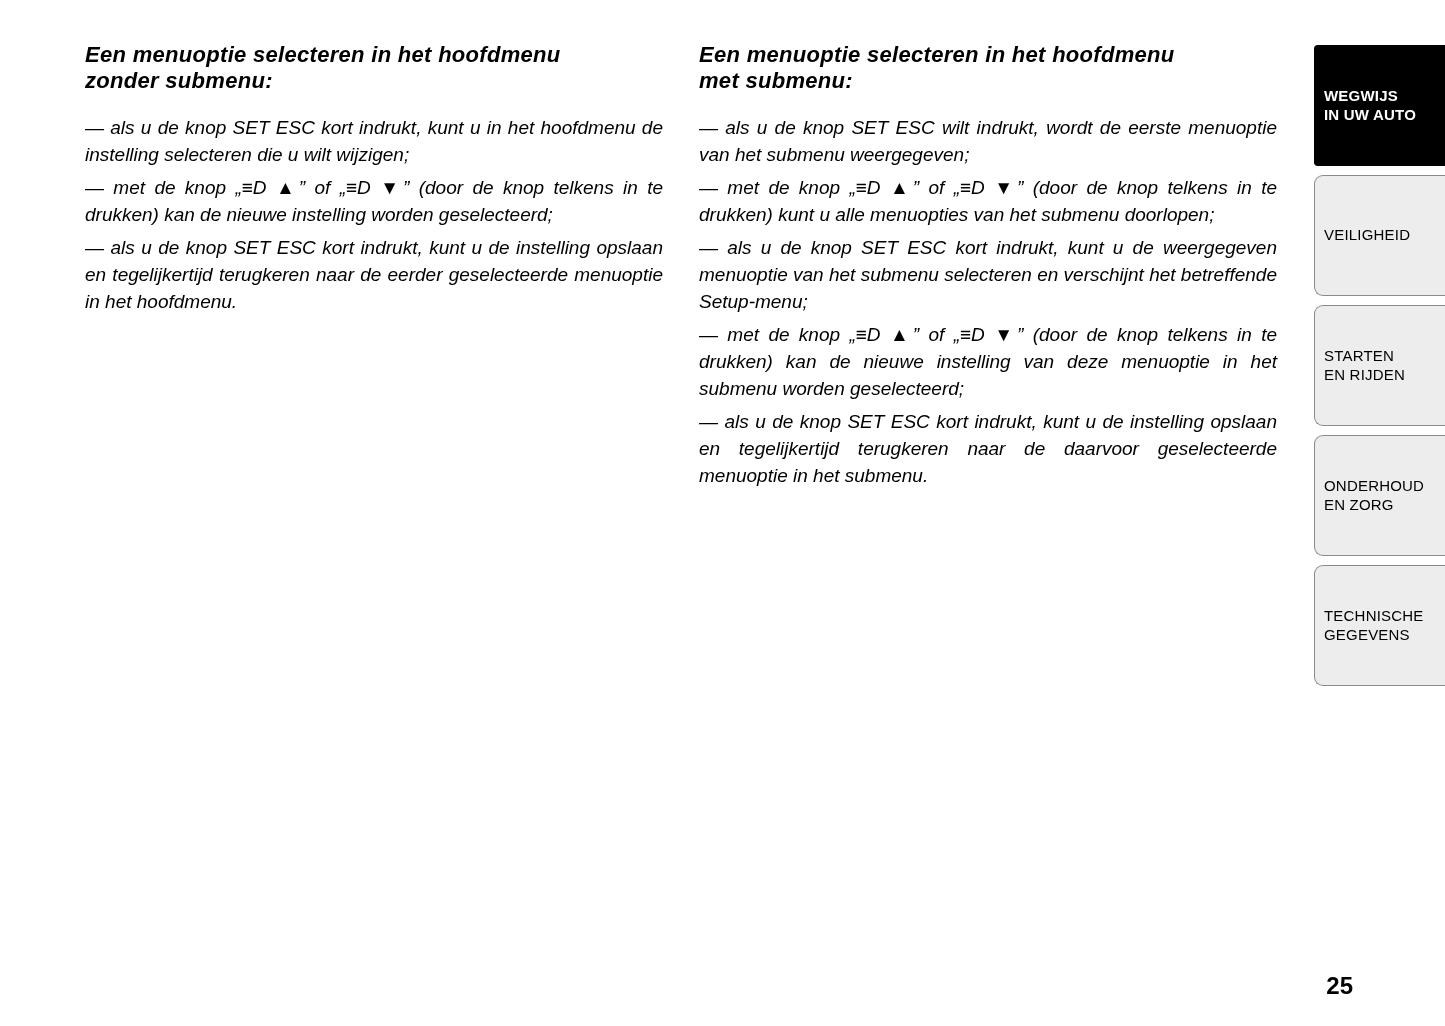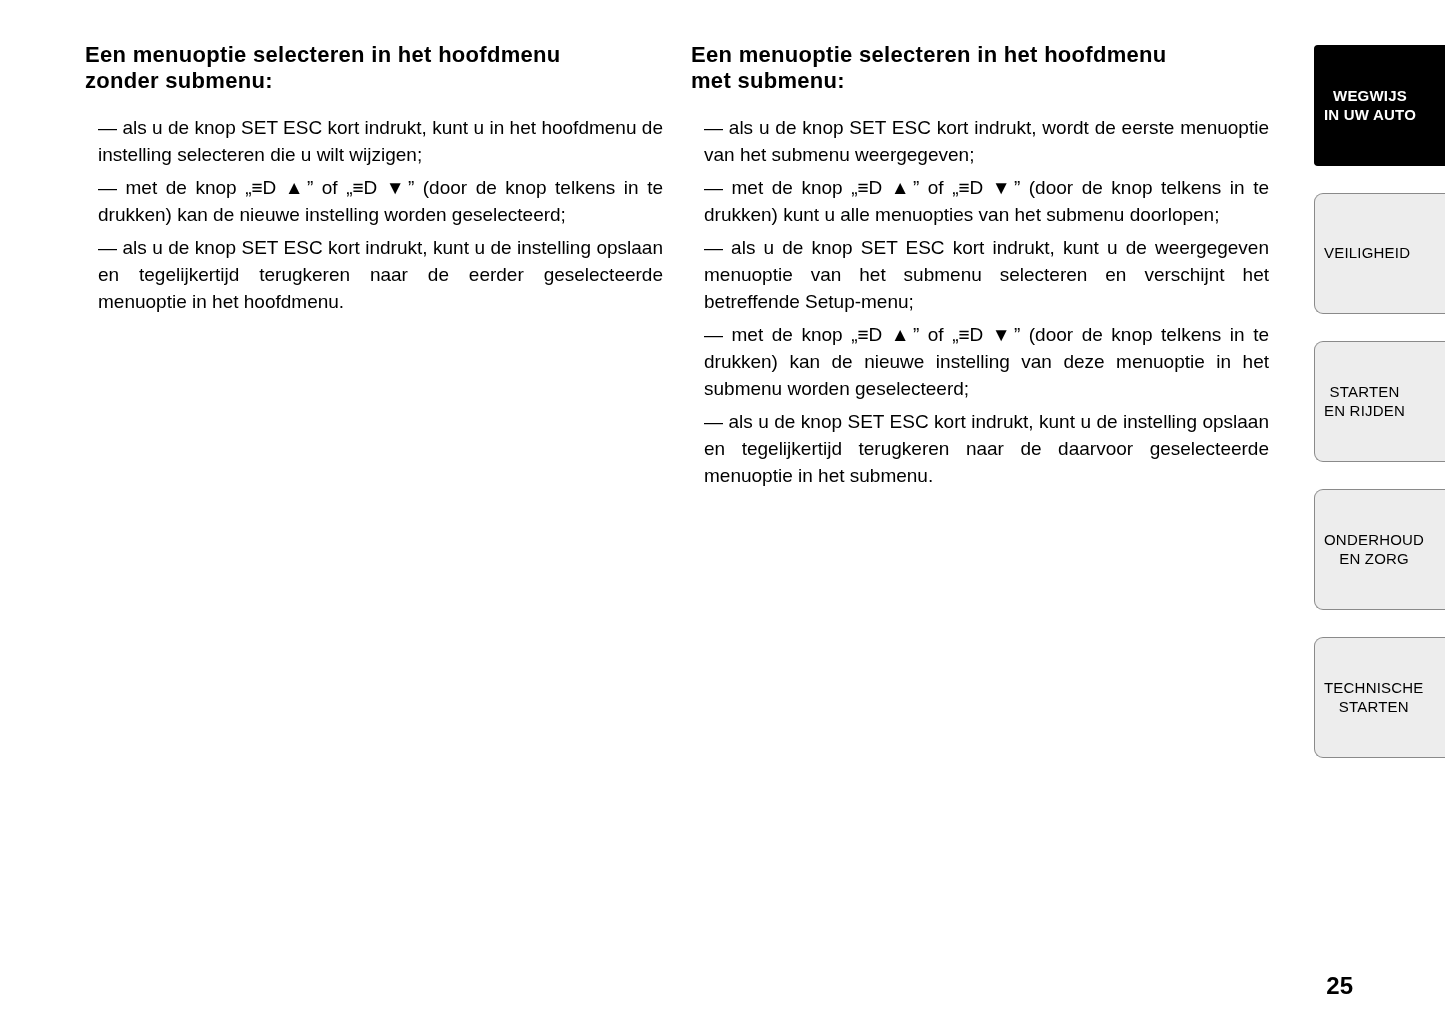--- a/index.html
+++ b/index.html
@@ -11,46 +11,46 @@
     font-family: "Liberation Sans", sans-serif;
     color: #000;
     overflow: hidden;
   }
   .content {
     position: absolute;
     left: 85px;
     top: 42px;
     width: 1195px;
     display: flex;
-    gap: 28px;
+    gap: 36px;
+    font-style: italic;
   }
   .col { width: 578px; }
   .col-heading {
     font-weight: 700;
     font-size: 22px;
     line-height: 1.18;
     letter-spacing: 0.3px;
     white-space: pre-line;
     margin: 0 0 20px 0;
   }
   .para {
     font-size: 19px;
     line-height: 27px;
     text-align: justify;
-    margin: 0 0 6px 13px;
+    margin: 0 0 6px 0;
   }
   .sidebar {
     position: absolute;
     top: 45px;
     right: 0;
     width: 131px;
     display: flex;
     flex-direction: column;
-    gap: 27px;
-    text-align: center;
+    gap: 9px;
   }
   .tab {
     box-sizing: border-box;
     height: 121px;
     width: 148px;
     background: #ededed;
     border: 1px solid #8a8a8a;
     border-right: none;
     border-radius: 9px 0 0 9px;
     display: flex;
@@ -94,21 +94,21 @@
       <h2 class="col-heading">Een menuoptie selecteren in het hoofdmenu
 zonder submenu:</h2>
       <p class="para">— als u de knop SET ESC kort indrukt, kunt u in het hoofdmenu de instelling selecteren die u wilt wijzigen;</p>
       <p class="para">— met de knop „≡D ▲” of „≡D ▼” (door de knop telkens in te drukken) kan de nieuwe instelling worden geselecteerd;</p>
       <p class="para">— als u de knop SET ESC kort indrukt, kunt u de instelling opslaan en tegelijkertijd terugkeren naar de eerder geselecteerde menuoptie in het hoofdmenu.</p>
     </div>
 
     <div class="col">
       <h2 class="col-heading">Een menuoptie selecteren in het hoofdmenu
 met submenu:</h2>
-      <p class="para">— als u de knop SET ESC kort indrukt, wordt de eerste menuoptie van het submenu weergegeven;</p>
+      <p class="para">— als u de knop SET ESC wilt indrukt, wordt de eerste menuoptie van het submenu weergegeven;</p>
       <p class="para">— met de knop „≡D ▲” of „≡D ▼” (door de knop telkens in te drukken) kunt u alle menuopties van het submenu doorlopen;</p>
       <p class="para">— als u de knop SET ESC kort indrukt, kunt u de weergegeven menuoptie van het submenu selecteren en verschijnt het betreffende Setup-menu;</p>
       <p class="para">— met de knop „≡D ▲” of „≡D ▼” (door de knop telkens in te drukken) kan de nieuwe instelling van deze menuoptie in het submenu worden geselecteerd;</p>
       <p class="para">— als u de knop SET ESC kort indrukt, kunt u de instelling opslaan en tegelijkertijd terugkeren naar de daarvoor geselecteerde menuoptie in het submenu.</p>
     </div>
 
   </div>
 
   <div class="sidebar">
     <div class="tab active">
@@ -121,19 +121,19 @@
     <div class="tab">
       <span class="tab-label">STARTEN
 EN RIJDEN</span>
     </div>
     <div class="tab">
       <span class="tab-label">ONDERHOUD
 EN ZORG</span>
     </div>
     <div class="tab">
       <span class="tab-label">TECHNISCHE
-STARTEN</span>
+GEGEVENS</span>
     </div>
   </div>
 
   <div class="page-number">25</div>
 
 </div>
 
 </body></html>

